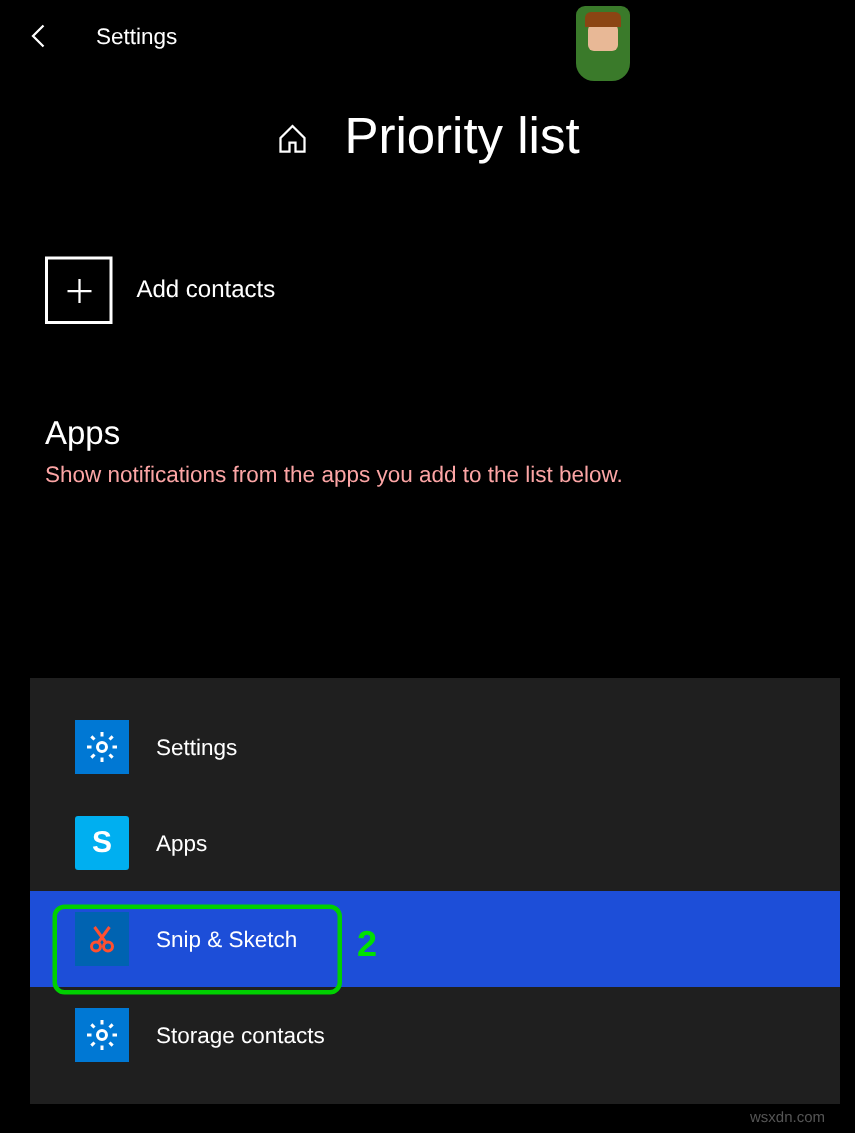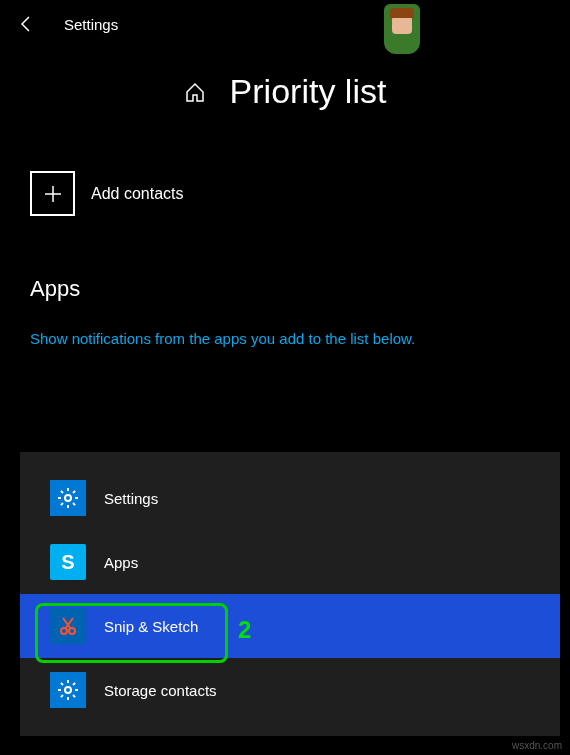--- a/index.html
+++ b/index.html
@@ -107,22 +107,22 @@
     .action-label {
       font-size: 16px;
     }
     .section-heading {
       font-size: 22px;
       font-weight: 400;
       margin-top: 60px;
     }
     .section-desc {
       font-size: 15px;
-      margin-top: 28px;
-      color: #0ea5e9;
+      margin-top: 6px;
+      color: #fca5a5;
     }
     .add-app-wrapper {
       position: relative;
       margin-top: 40px;
     }
     .highlight-1 {
       position: absolute;
       left: -10px;
       top: -13px;
       width: 180px;
@@ -194,21 +194,21 @@
       position: absolute;
       left: 238px;
       top: 616px;
       color: #00e000;
       font-size: 24px;
       font-weight: bold;
       z-index: 10;
     }
     .watermark {
       position: absolute;
-      right: 8px;
+      right: 20px;
       bottom: 4px;
       font-size: 10px;
       color: #555;
     }
     .skype-letter {
       color: #fff;
       font-weight: bold;
       font-size: 20px;
       font-family: Arial, sans-serif;
     }

